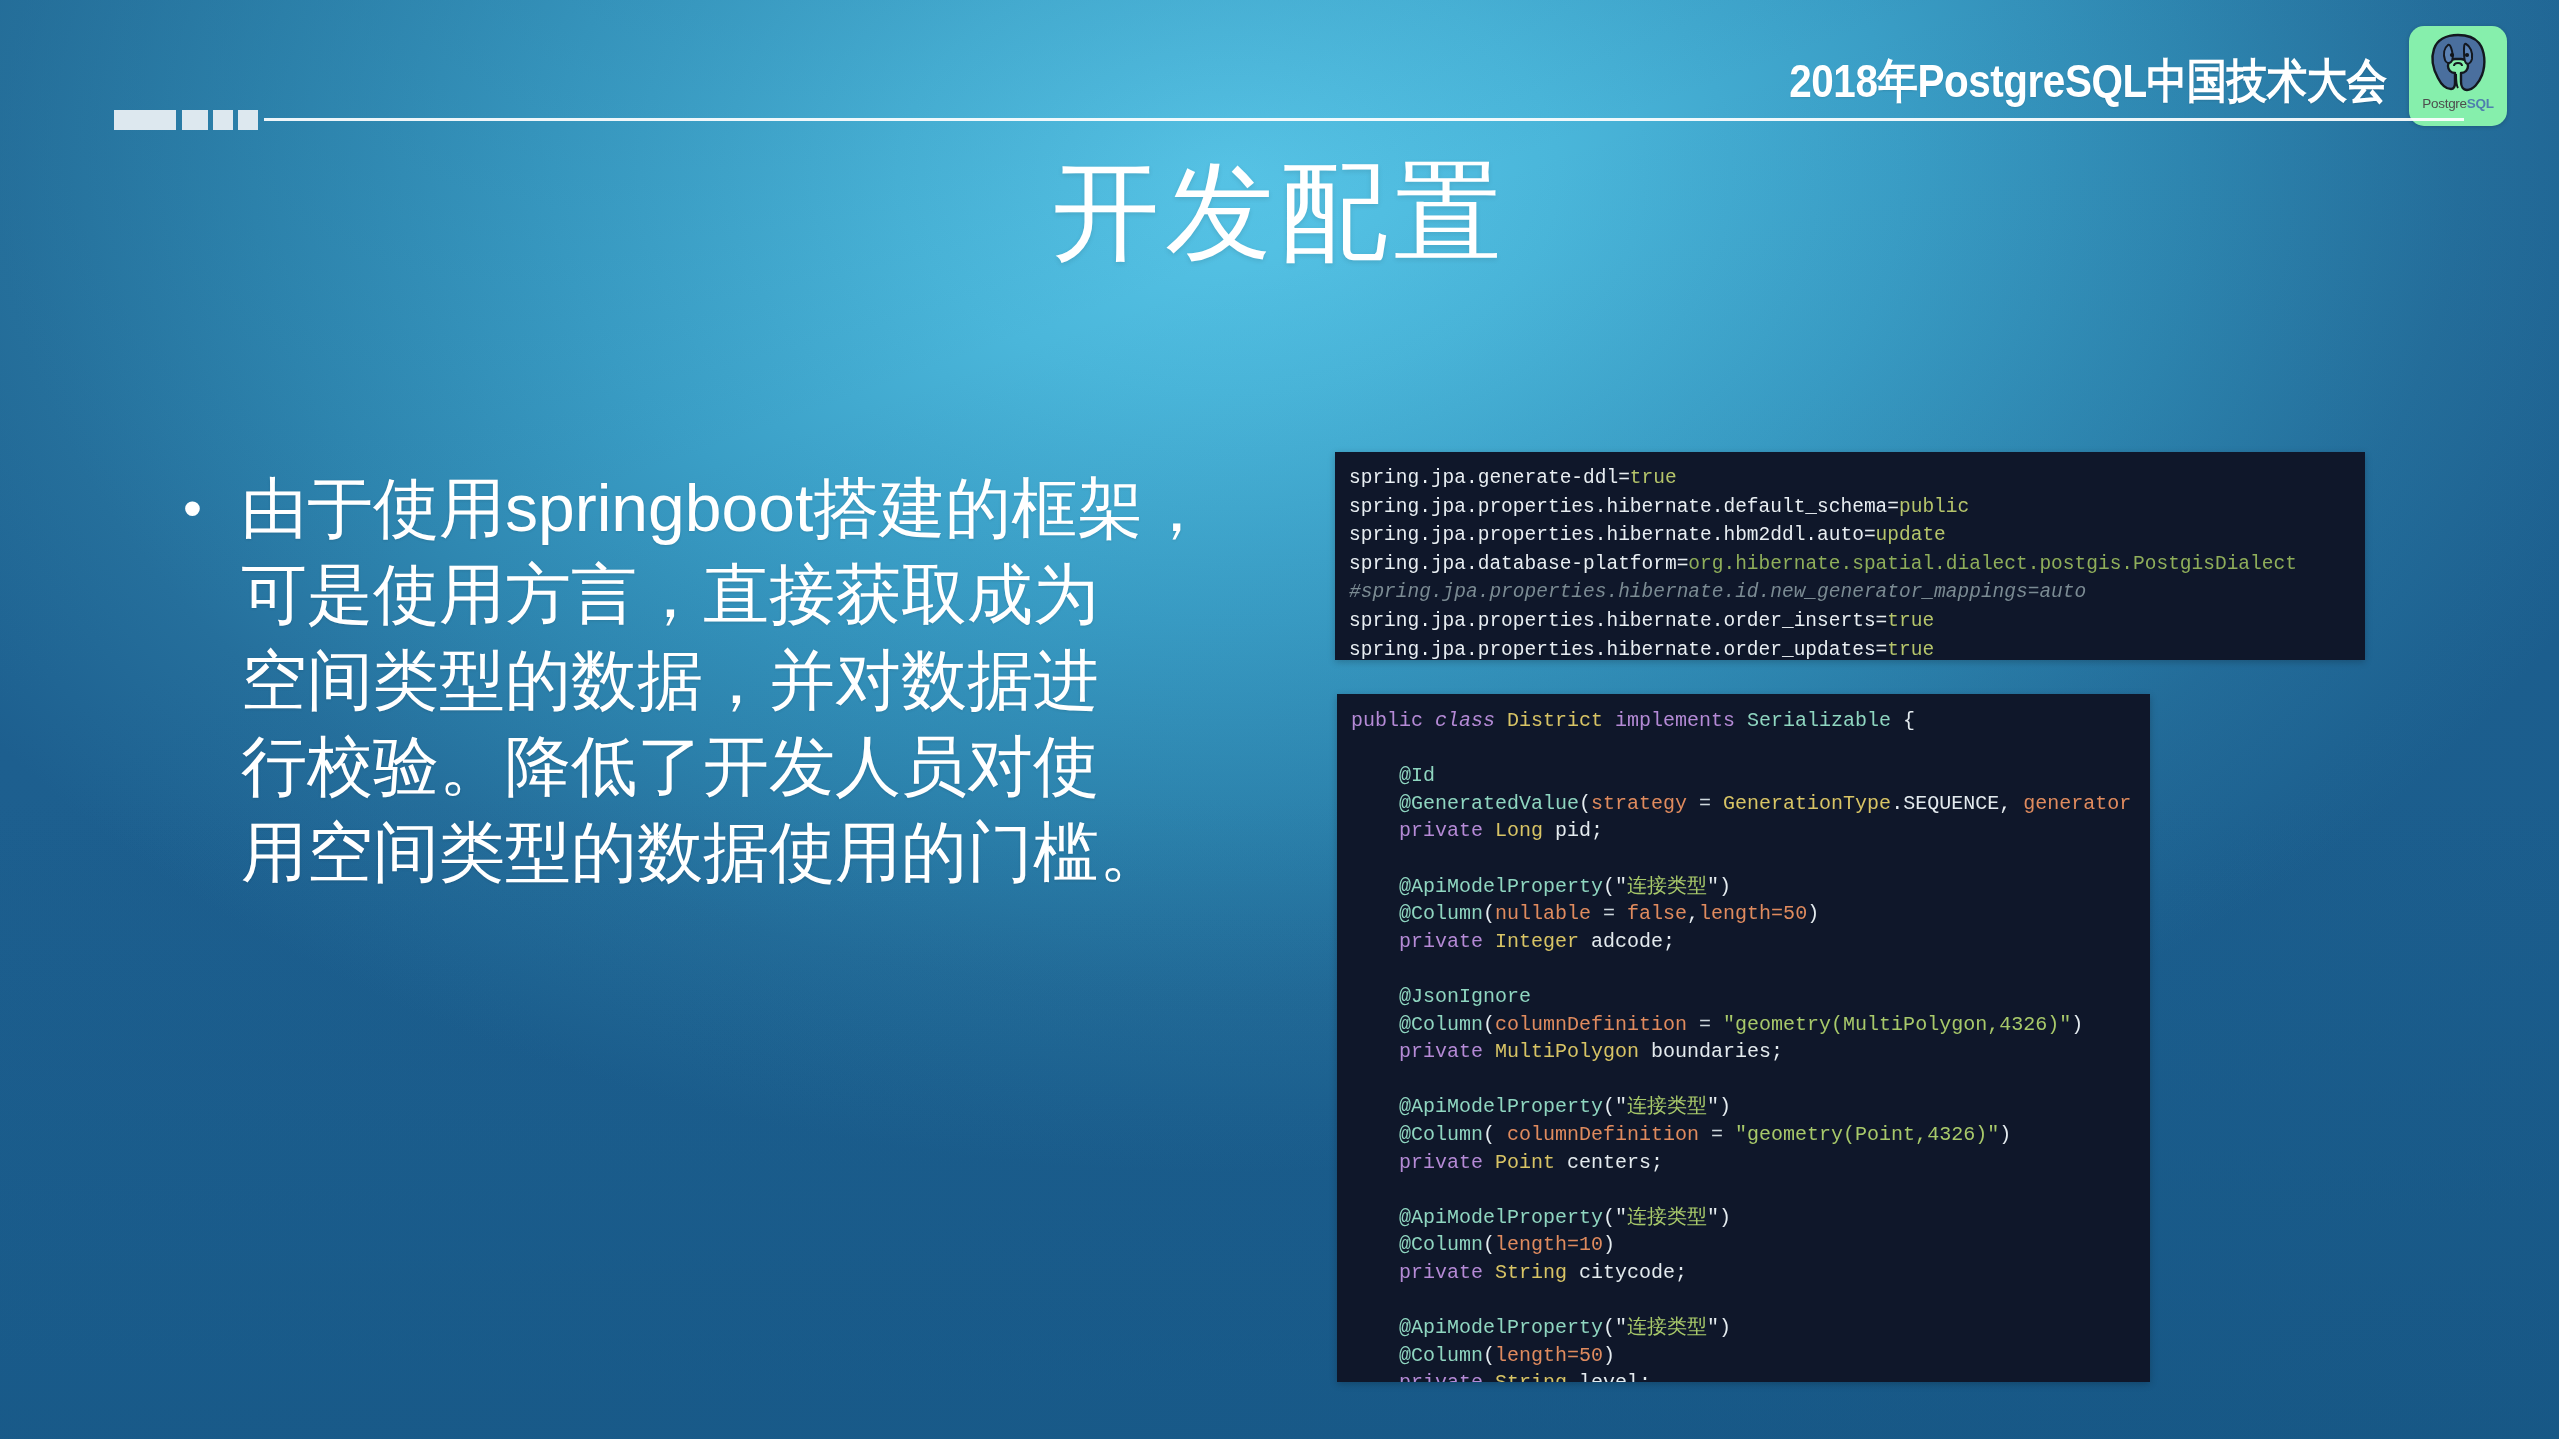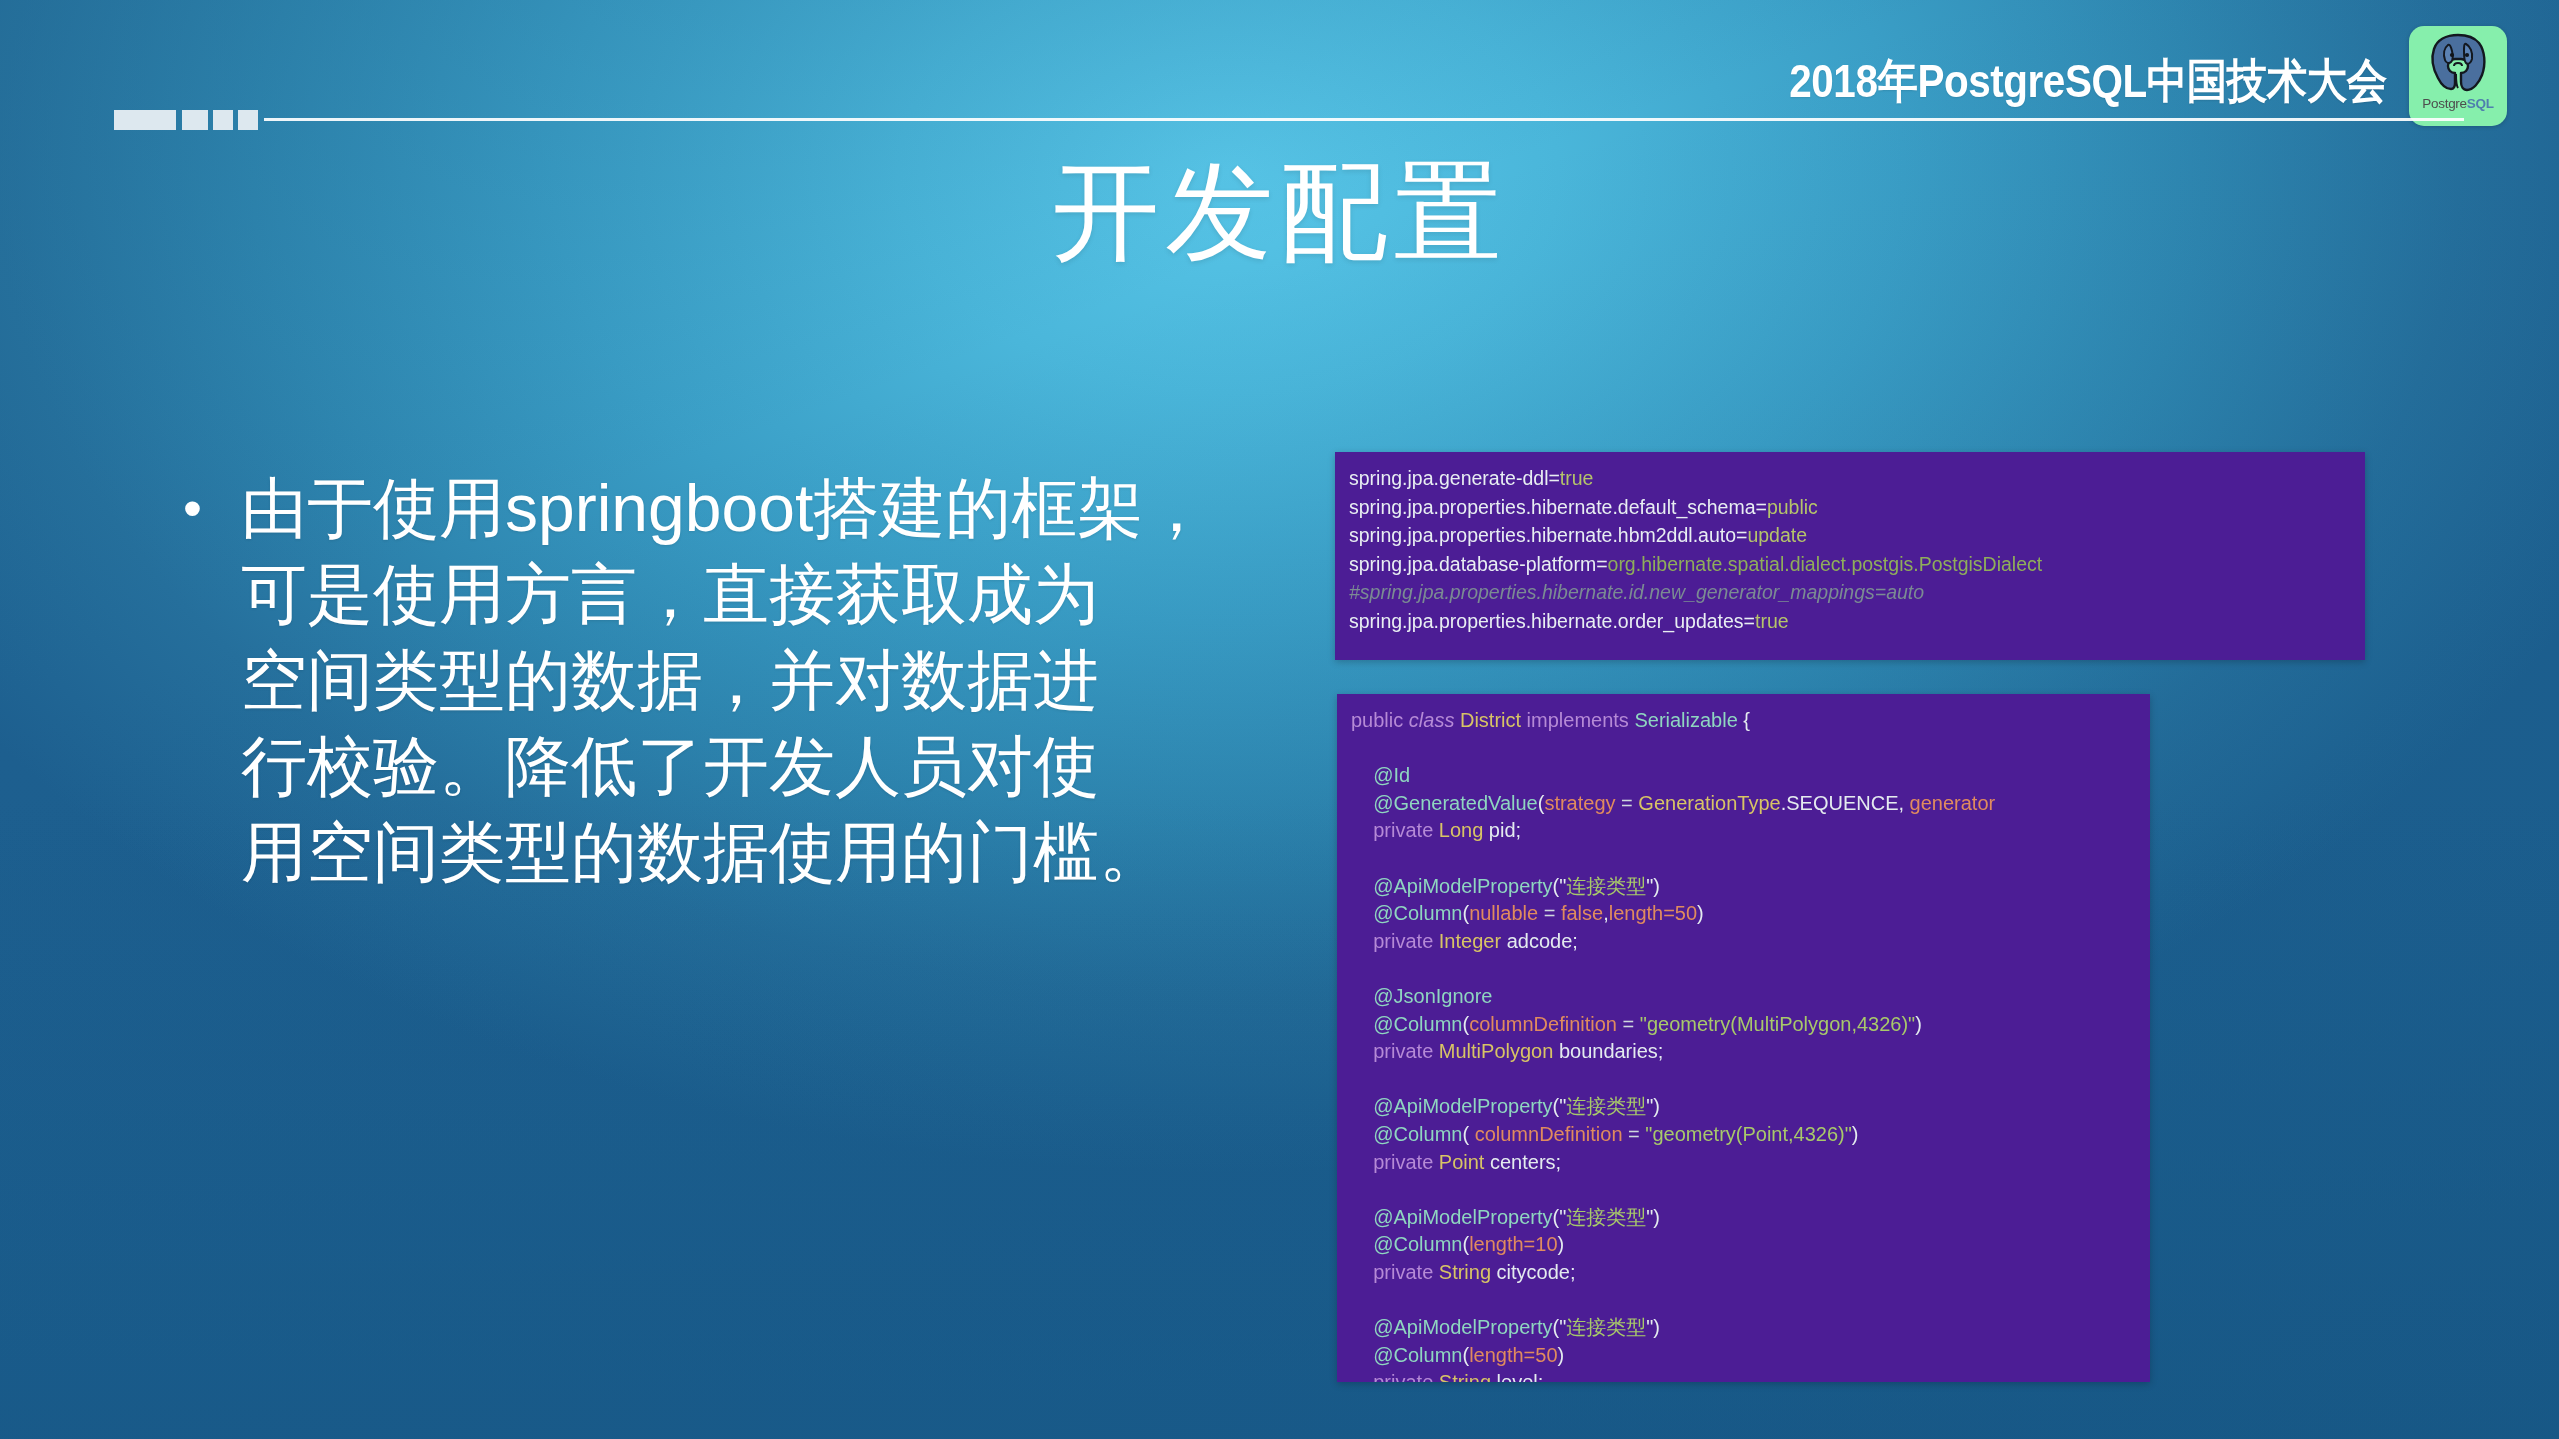--- a/index.html
+++ b/index.html
@@ -85,22 +85,22 @@
   #bullet-text {
     color:#ffffff; font-size:66px; line-height:86px;
     font-weight:400; letter-spacing:0px;
     text-shadow:0 1px 3px rgba(0,0,0,0.10);
   }
   #bullet-text span { display:block; white-space:nowrap; }
 
   
   .code-block {
     position:absolute;
-    background:#4c1d95;
-    font-family:Liberation Sans, sans-serif;
+    background:#0f172a;
+    font-family:Liberation Mono, monospace;
     overflow:hidden;
     box-shadow:0 2px 7px rgba(0,0,0,0.22);
   }
   #props-block {
     left:1335px; top:452px; width:1030px; height:208px;
     padding:12px 0 0 14px;
     font-size:19.5px; line-height:28.6px;
   }
   #java-block {
     left:1337px; top:694px; width:813px; height:688px;
@@ -174,20 +174,21 @@
       <span>用空间类型的数据使用的门槛。</span>
     </div>
 </div>
 
 <div id="props-block" class="code-block">
     <div class="ln"><span class="t-key">spring.jpa.generate-ddl=</span><span class="t-val">true</span></div>
     <div class="ln"><span class="t-key">spring.jpa.properties.hibernate.default_schema=</span><span class="t-val">public</span></div>
     <div class="ln"><span class="t-key">spring.jpa.properties.hibernate.hbm2ddl.auto=</span><span class="t-val">update</span></div>
     <div class="ln"><span class="t-key">spring.jpa.database-platform=</span><span class="t-val2">org.hibernate.spatial.dialect.postgis.PostgisDialect</span></div>
     <div class="ln"><span class="t-cmt">#spring.jpa.properties.hibernate.id.new_generator_mappings=auto</span></div>
+    <div class="ln"><span class="t-key">spring.jpa.properties.hibernate.order_inserts=</span><span class="t-val">true</span></div>
     <div class="ln"><span class="t-key">spring.jpa.properties.hibernate.order_updates=</span><span class="t-val">true</span></div>
   </div>
 <div id="java-block" class="code-block">
     <div class="ln"><span class="t-kw">public </span><span class="t-kwi">class </span><span class="t-type">District</span><span class="t-kw"> implements </span><span class="t-fn">Serializable</span><span class="t-plain"> {</span></div>
     <div class="ln">&nbsp;</div>
     <div class="ln"><span class="t-ann">    @Id</span></div>
     <div class="ln"><span class="t-ann">    @GeneratedValue</span><span class="t-plain">(</span><span class="t-param">strategy</span><span class="t-op"> = </span><span class="t-type">GenerationType</span><span class="t-plain">.SEQUENCE, </span><span class="t-param">generator</span></div>
     <div class="ln"><span class="t-kw">    private </span><span class="t-type">Long</span><span class="t-plain"> pid;</span></div>
     <div class="ln">&nbsp;</div>
     <div class="ln"><span class="t-ann">    @ApiModelProperty</span><span class="t-plain">("</span><span class="t-cn">连接类型</span><span class="t-plain">")</span></div>

